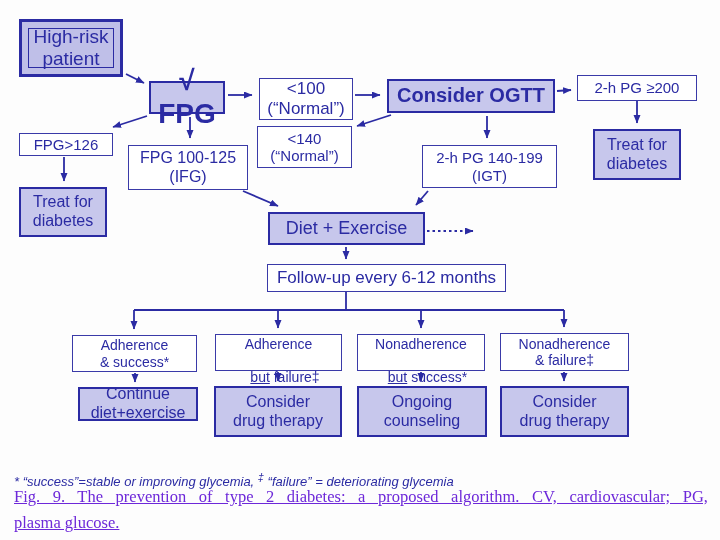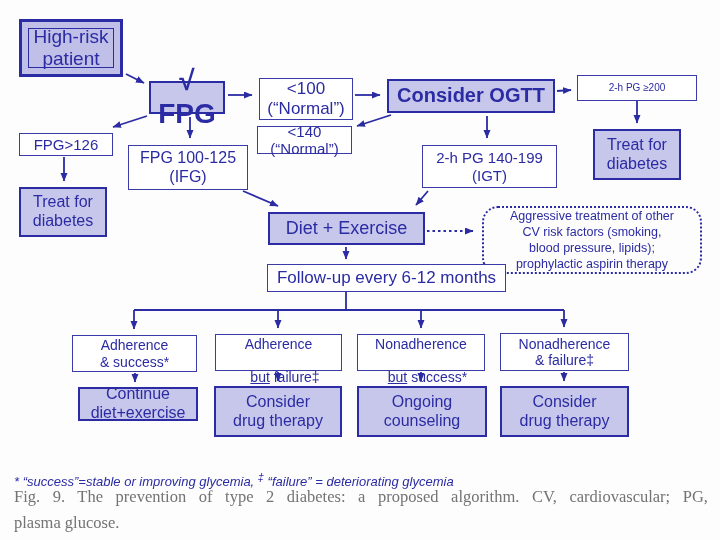--- a/index.html
+++ b/index.html
@@ -38,21 +38,22 @@
   .u{text-decoration:underline;padding-left:13px;}
   .blockline{display:block;}
   .footnote{
     position:absolute;left:14px;top:447px;width:660px;
     font-style:italic;font-size:13px;color:var(--ink);margin-top:24px;
   }
   .footnote sup{font-size:11px;}
   .caption{
     position:absolute;left:14px;top:484px;width:694px;
     font-family:"Liberation Serif", serif;font-size:16.5px;line-height:1.55;
-    color:#737373;
+    color:#6d28d9;
+    text-decoration:underline;
   }
   .caption .l1{text-align:justify;text-align-last:justify;}
   .caption .l2{text-align:left;}
 </style>
 </head>
 <body>
 
 <div class="canvas">
 
   <svg class="wires" viewBox="0 0 720 540" xmlns="http://www.w3.org/2000/svg">
@@ -92,47 +93,43 @@
   <div class="node shaded double" style="left:19px;top:19px;width:104px;height:58px;font-size:19px;">
     <div class="inner">High-risk
 patient</div>
   </div>
 
   <div class="node shaded" style="left:149px;top:81px;width:76px;height:33px;font-size:28px;font-weight:bold;">√ FPG</div>
 
   <div class="node" style="left:259px;top:78px;width:94px;height:42px;font-size:17px;">&lt;100
 (“Normal”)</div>
 
-  <div class="node" style="left:257px;top:126px;width:95px;height:28px;font-size:15px;">&lt;140
+  <div class="node" style="left:257px;top:126px;width:95px;height:42px;font-size:15px;">&lt;140
 (“Normal”)</div>
 
   <div class="node shaded" style="left:387px;top:79px;width:168px;height:34px;font-size:20px;font-weight:bold;">Consider OGTT</div>
 
-  <div class="node" style="left:577px;top:75px;width:120px;height:26px;font-size:10px;">2-h PG ≥200</div>
+  <div class="node" style="left:577px;top:75px;width:120px;height:26px;font-size:15px;">2-h PG ≥200</div>
 
   <div class="node shaded" style="left:593px;top:129px;width:88px;height:51px;font-size:16px;">Treat for
 diabetes</div>
 
   <div class="node" style="left:19px;top:133px;width:94px;height:23px;font-size:15px;">FPG&gt;126</div>
 
   <div class="node" style="left:128px;top:145px;width:120px;height:45px;font-size:16px;">FPG 100-125
 (IFG)</div>
 
   <div class="node" style="left:422px;top:145px;width:135px;height:43px;font-size:15px;">2-h PG 140-199
 (IGT)</div>
 
   <div class="node shaded" style="left:19px;top:187px;width:88px;height:50px;font-size:16px;">Treat for
 diabetes</div>
 
   <div class="node shaded" style="left:268px;top:212px;width:157px;height:33px;font-size:18px;">Diet + Exercise</div>
 
-  <div class="dashedbox" style="left:482px;top:206px;width:220px;height:68px;">Aggressive treatment of other
-CV risk factors (smoking,
-blood pressure, lipids);
-prophylactic aspirin therapy</div>
 
   <div class="node" style="left:227px;top:264px;width:239px;height:28px;font-size:17px;margin-left:40px;">Follow-up every 6-12 months</div>
 
   <div class="node" style="left:72px;top:335px;width:125px;height:37px;font-size:14px;">Adherence
 &amp; success*</div>
 
   <div class="node" style="left:215px;top:334px;width:127px;height:37px;font-size:14px;">
     <div>
       <span class="blockline">Adherence</span>
       <span><span class="u">but</span><span> failure‡</span></span>

